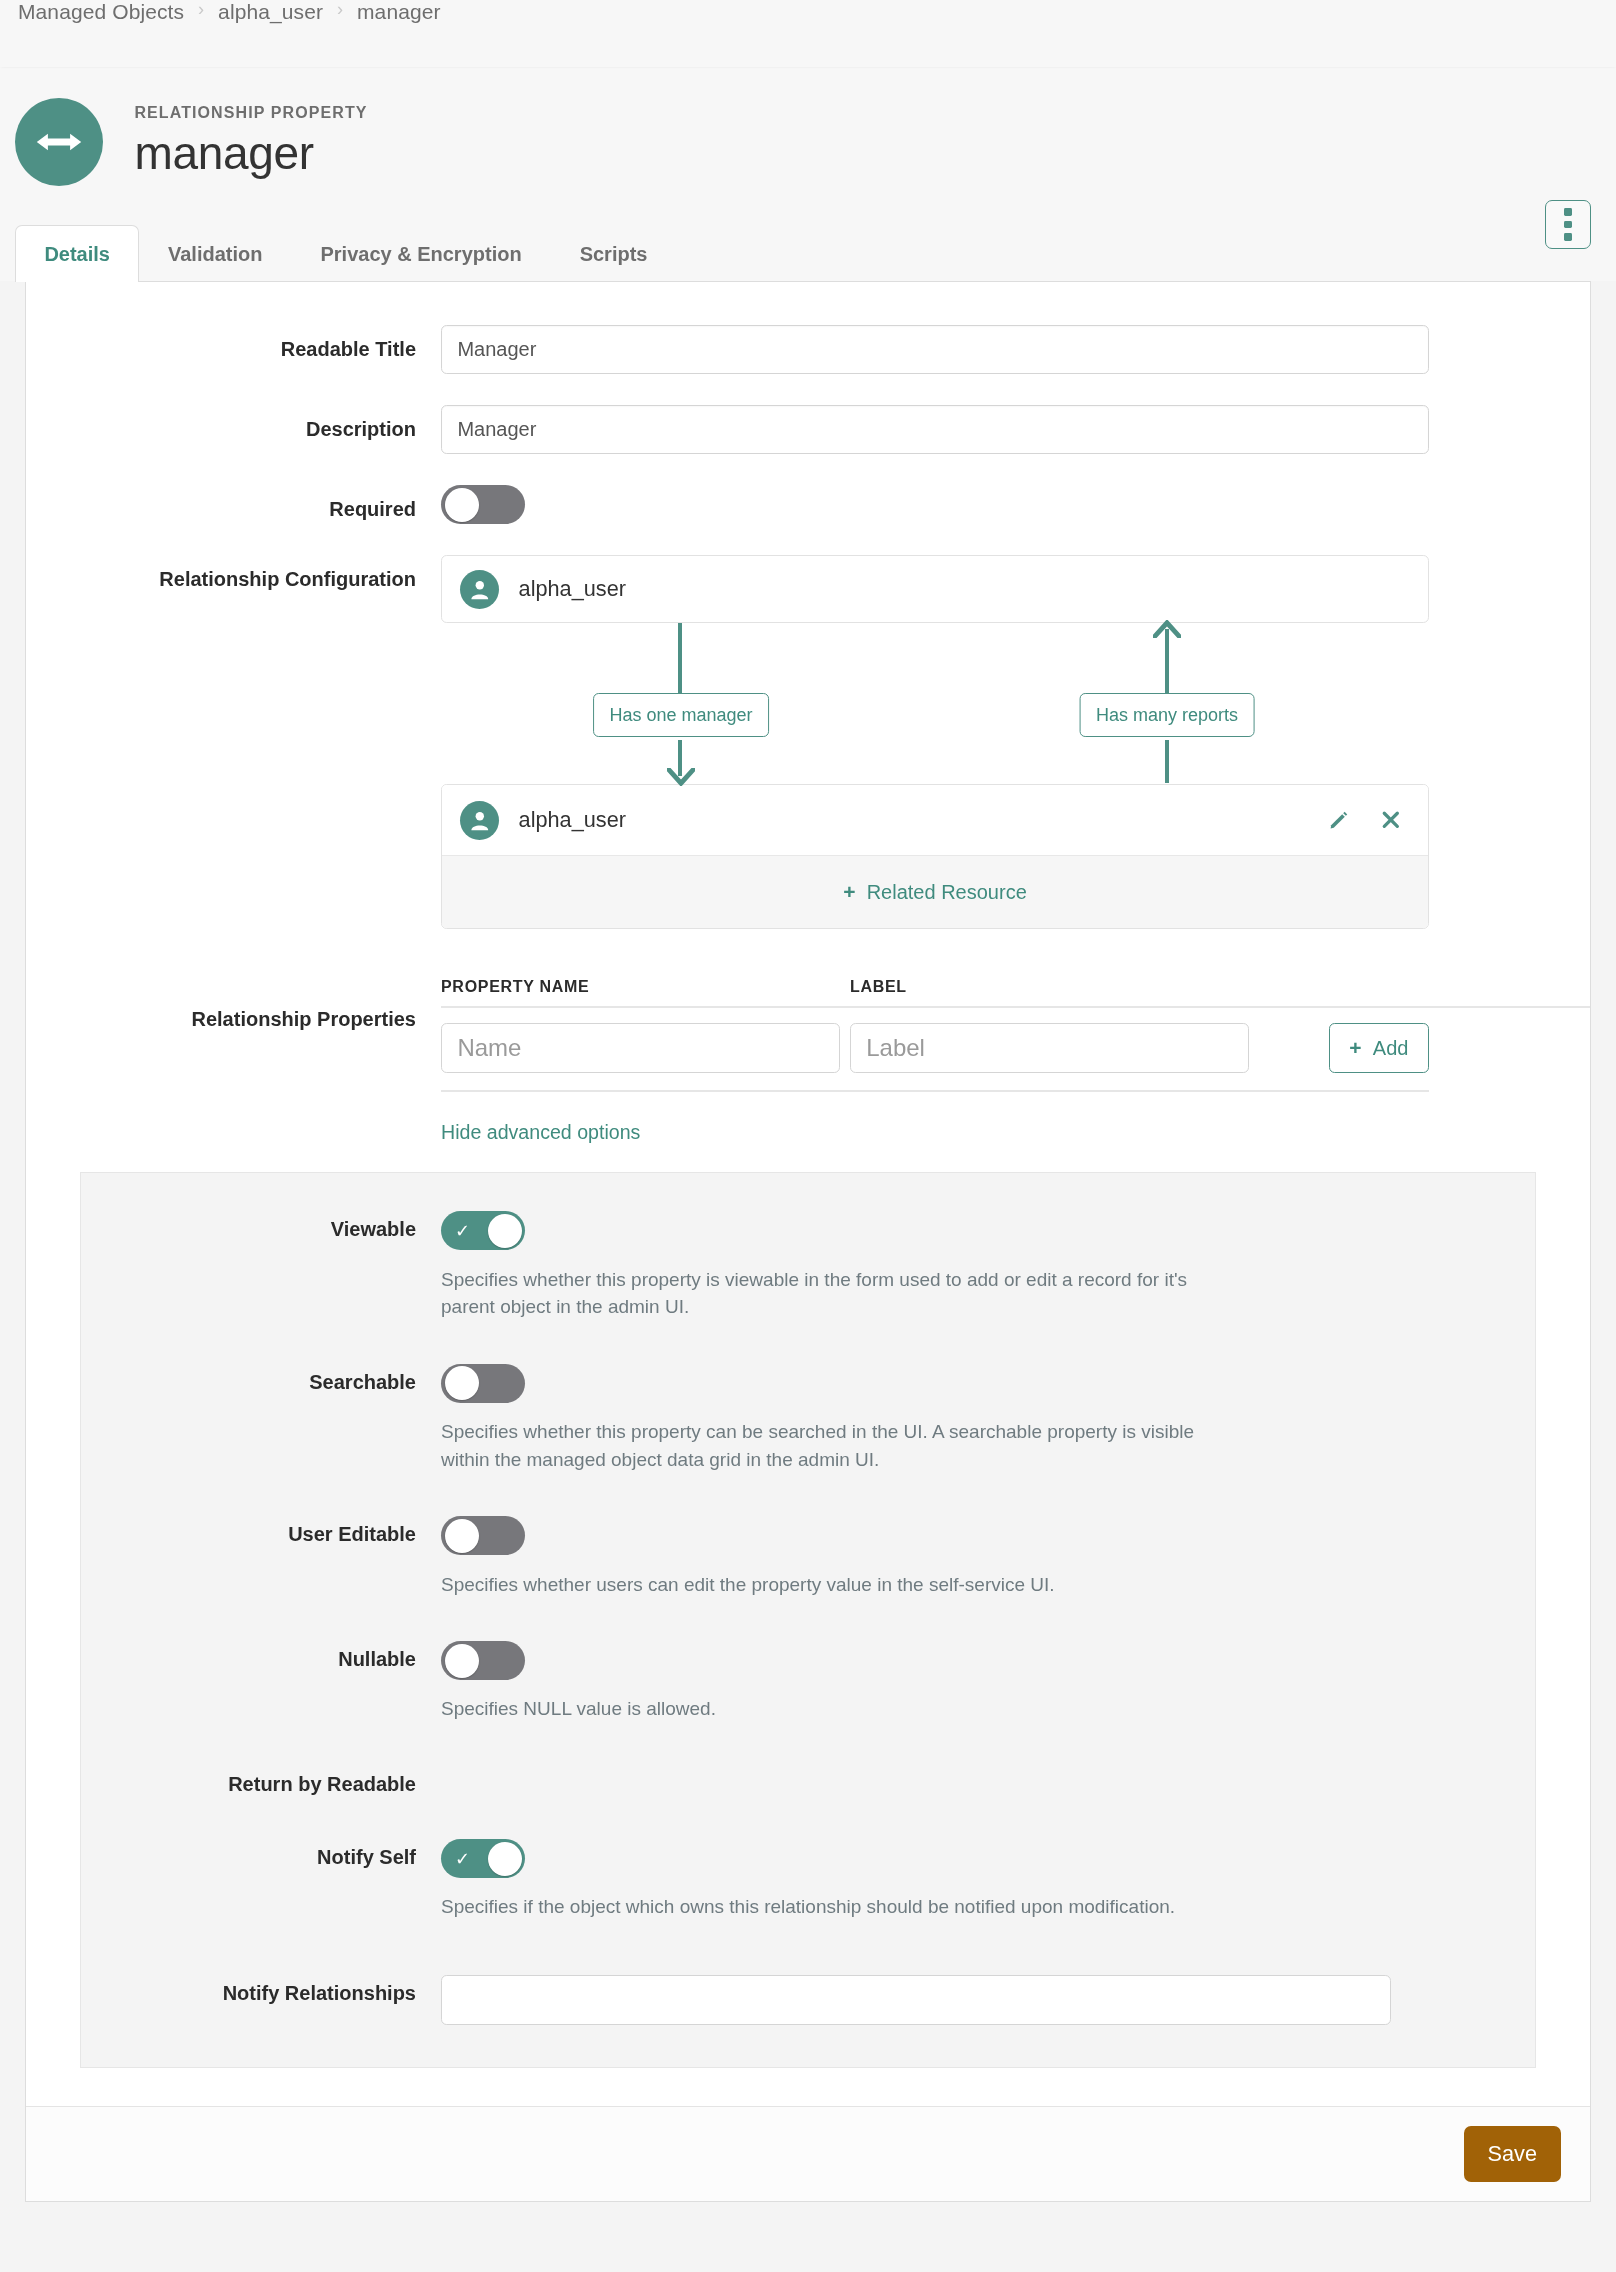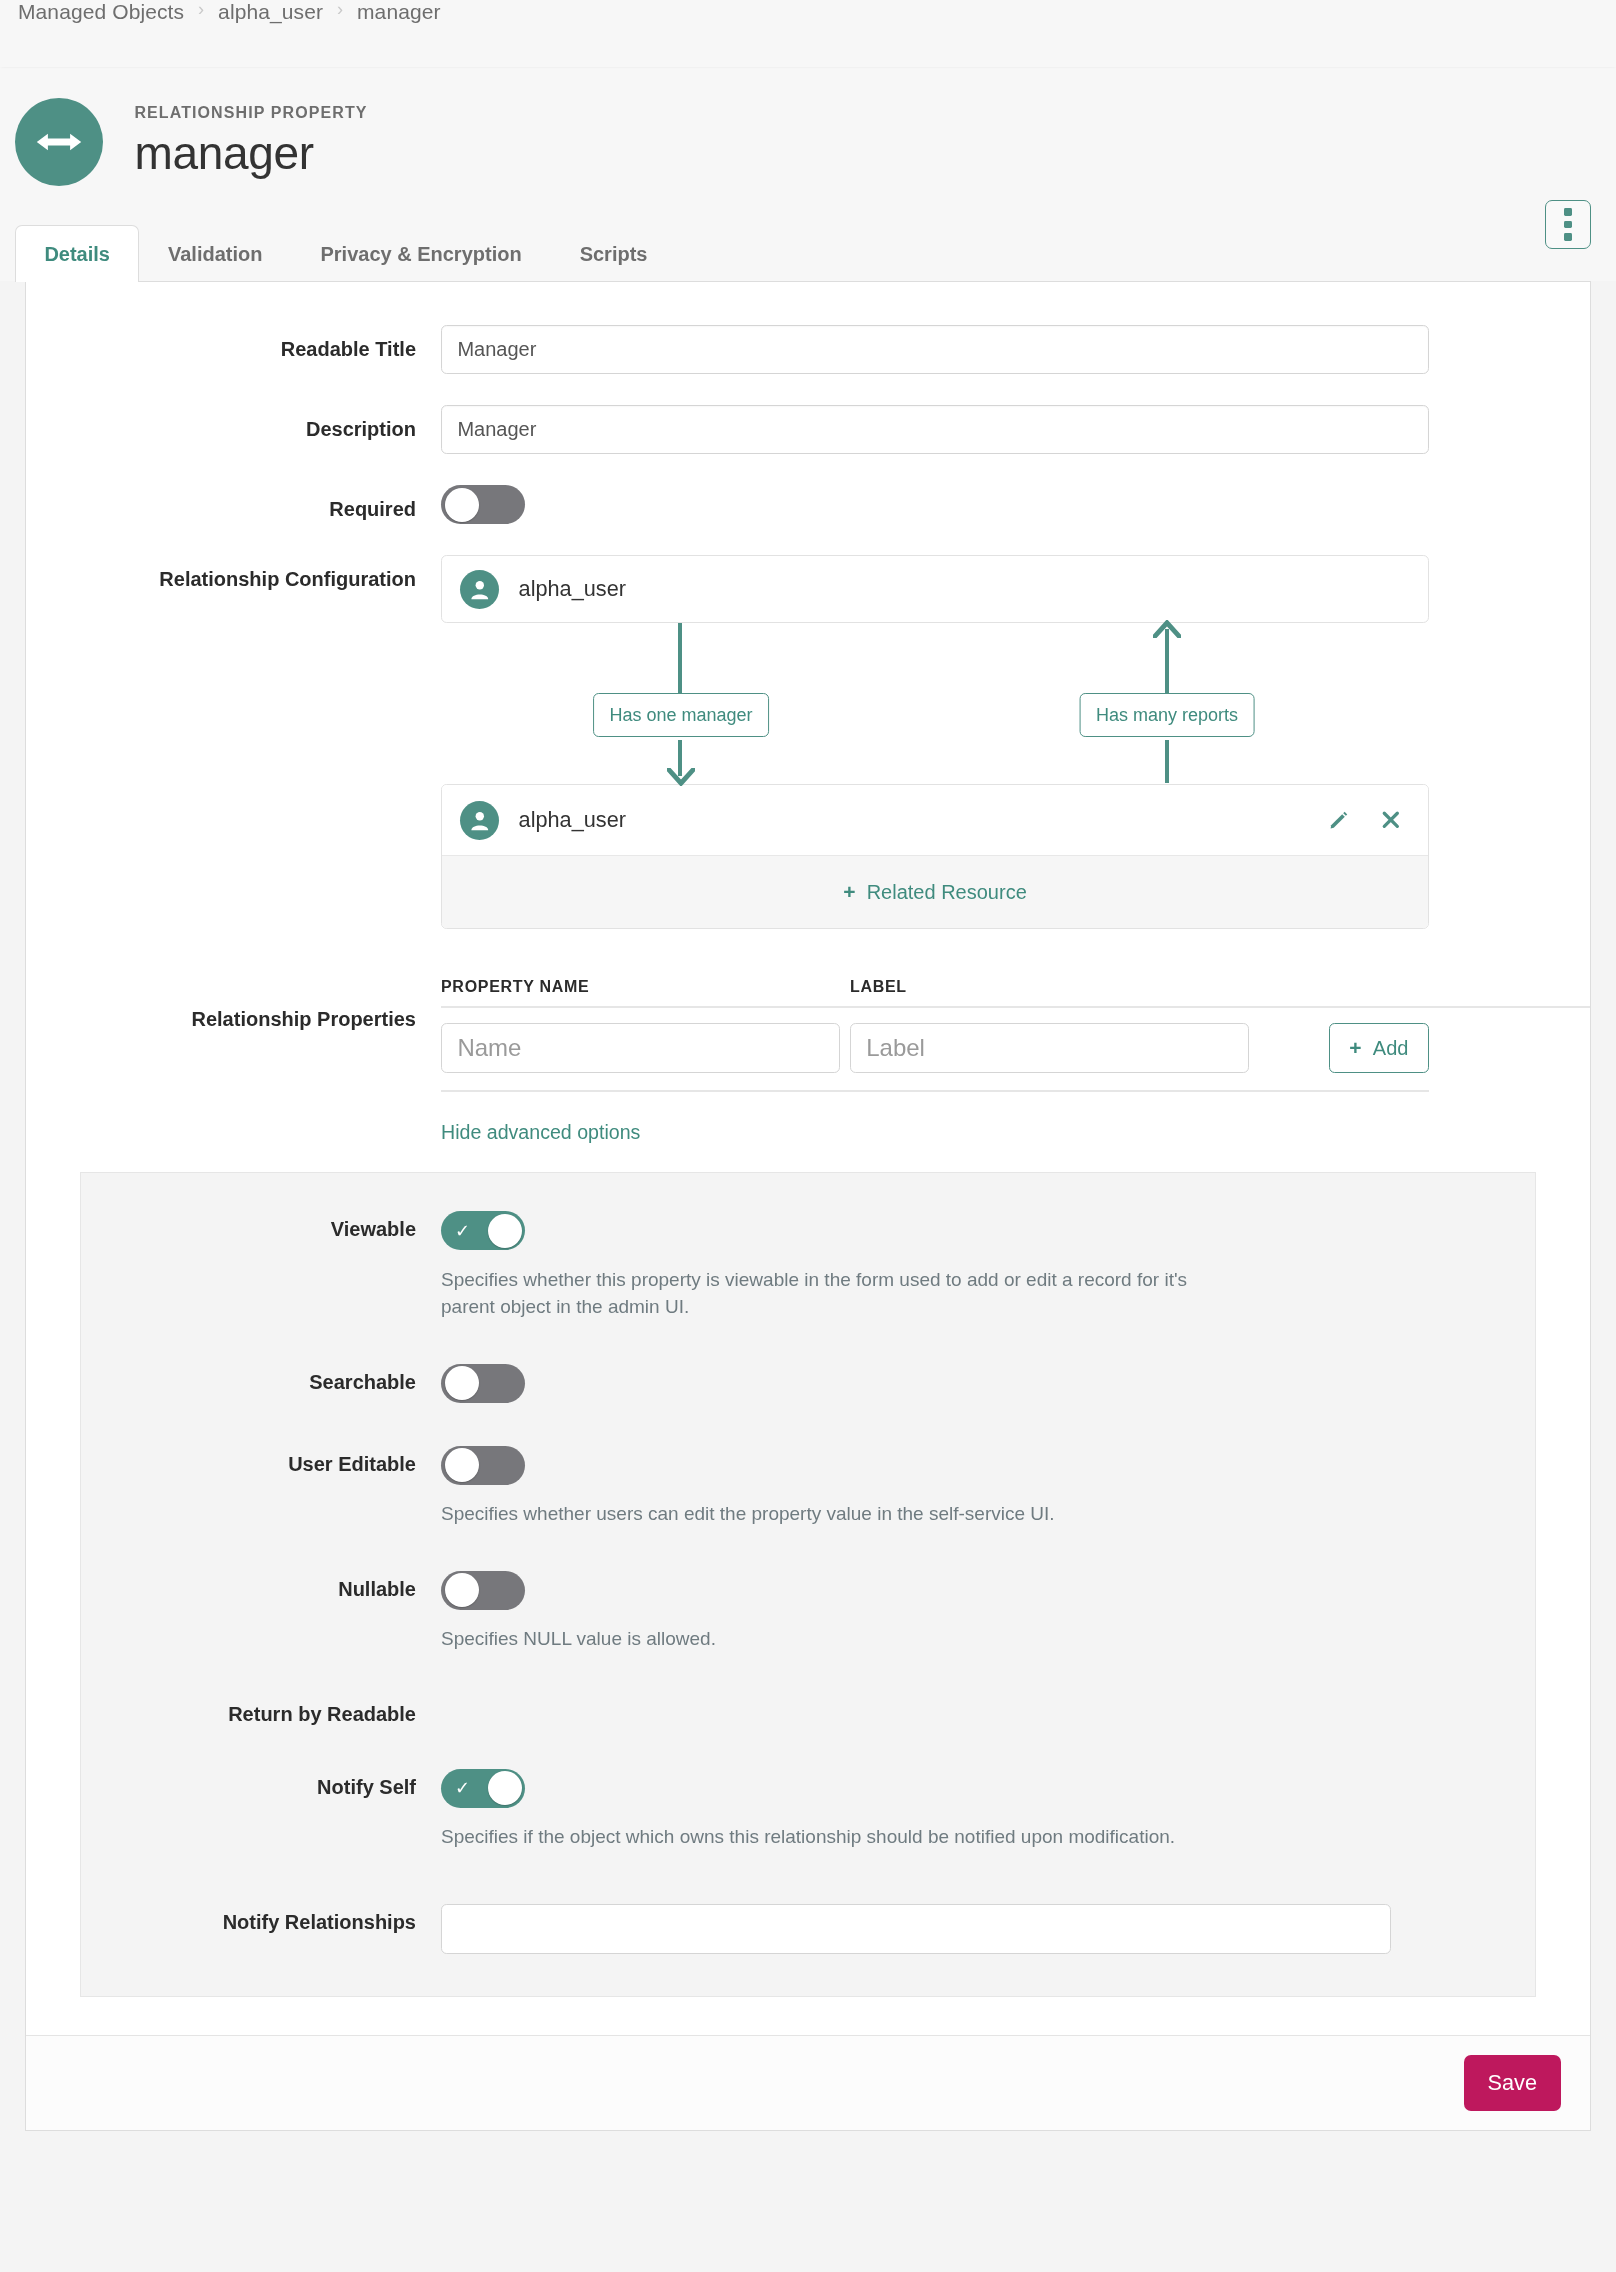--- a/index.html
+++ b/index.html
@@ -368,21 +368,21 @@
   .card-footer {
     border-top: 1.4px solid #e4e4e4;
     background: #fcfcfc;
     height: 95px;
     display: flex;
     align-items: center;
     justify-content: flex-end;
     padding-right: 29px;
   }
   .save-btn {
-    background: #be185d;
+    background: #a16207;
     color: #ffffff;
     border: none;
     border-radius: 7px;
     font-size: 21.7px;
     padding: 0 24px;
     height: 56px;
     cursor: pointer;
     font-family: "Liberation Sans", sans-serif;
   }
 </style>
@@ -558,20 +558,21 @@
       </div>
       <div class="adv-spacer"></div>
 
       <div class="adv-row">
         <div class="adv-label">Searchable</div>
         <div class="adv-ctl">
           <div class="toggle">
 
             <span class="knob"></span>
           </div>
+          <div class="adv-desc">Specifies whether this property can be searched in the UI. A searchable property is visible within the managed object data grid in the admin UI.</div>
         </div>
       </div>
       <div class="adv-spacer"></div>
 
       <div class="adv-row">
         <div class="adv-label">User Editable</div>
         <div class="adv-ctl">
           <div class="toggle">
 
             <span class="knob"></span>

